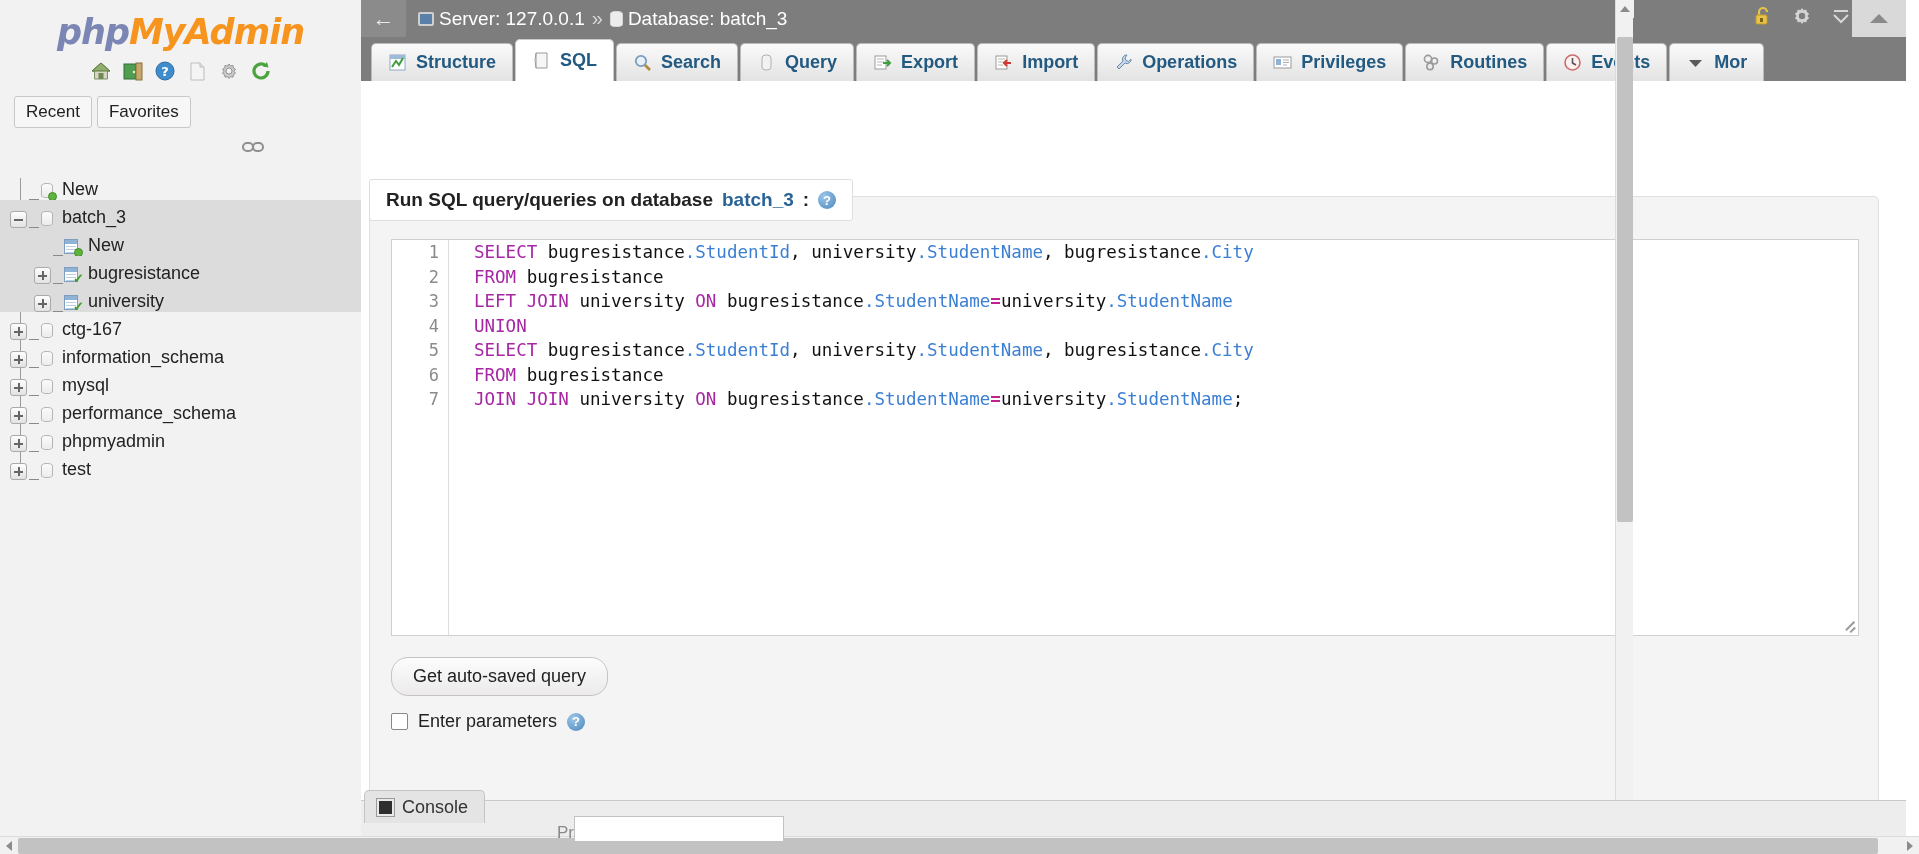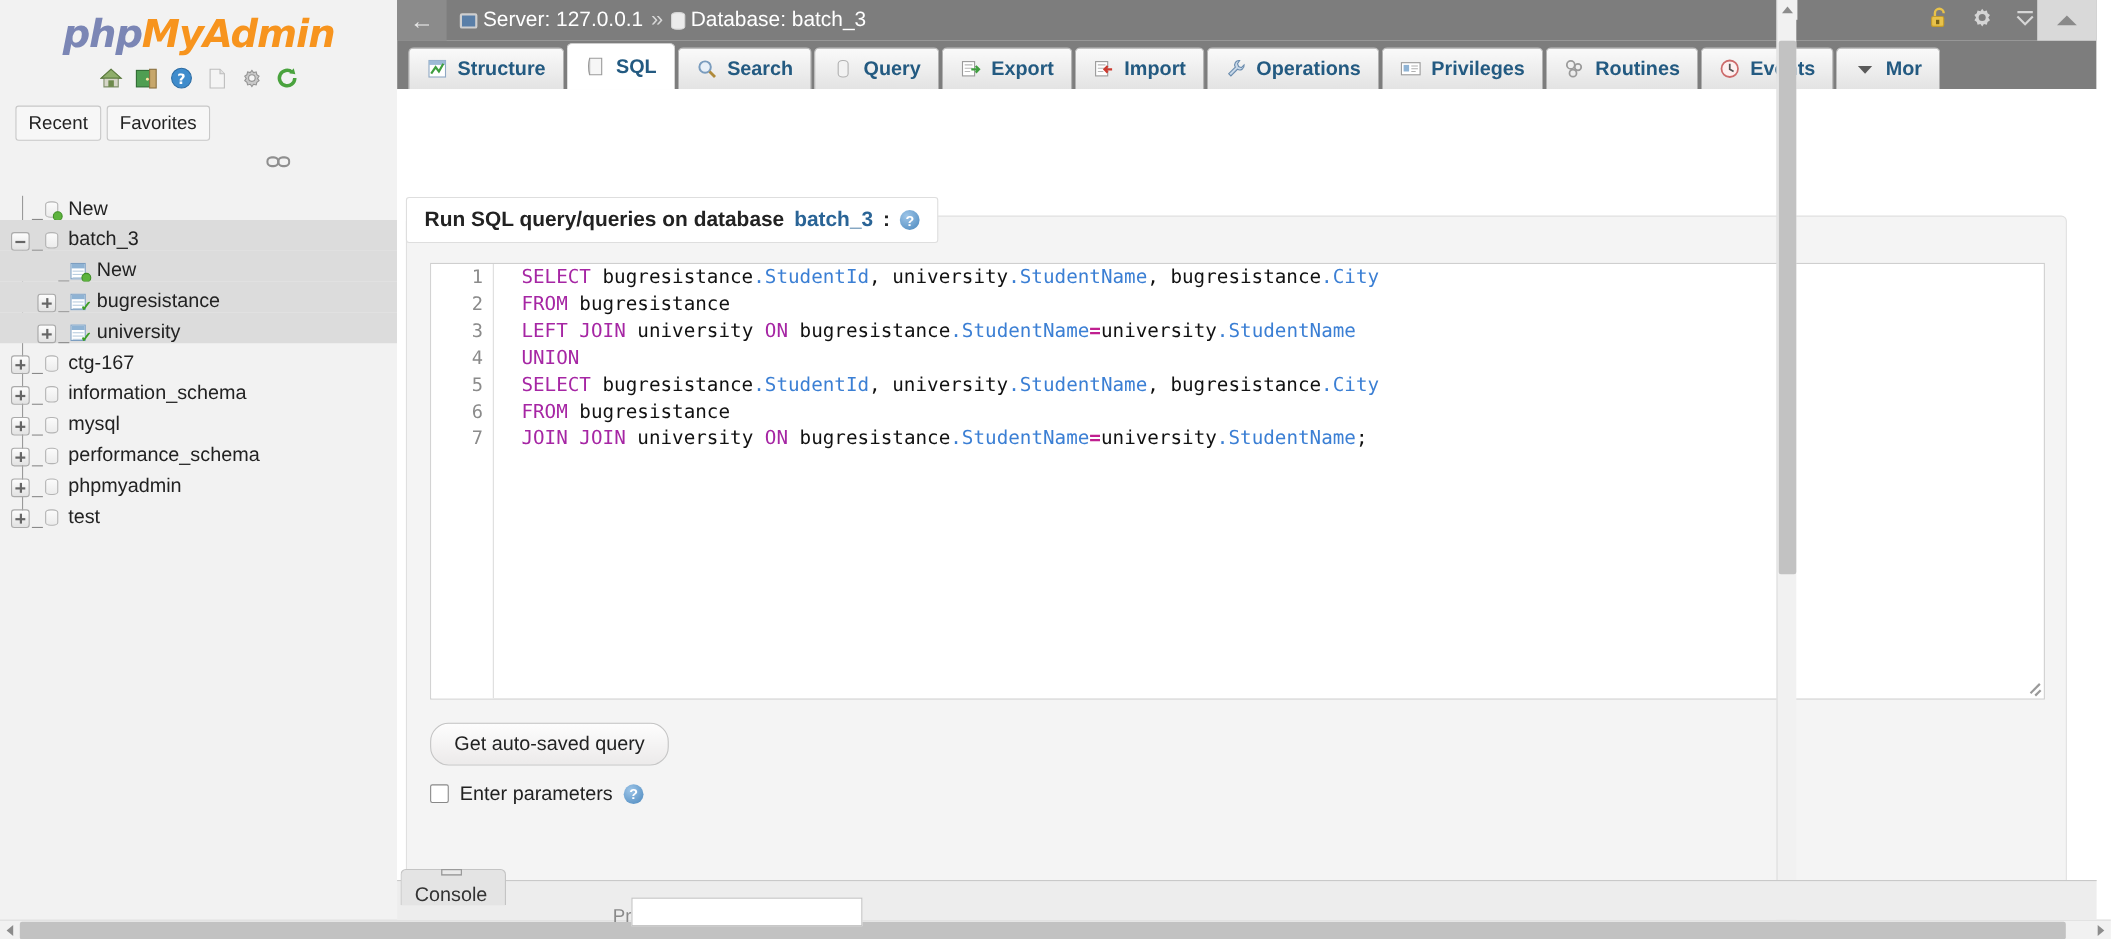--- a/index.html
+++ b/index.html
@@ -402,21 +402,20 @@
     left: 3px; top: -11px;
     height: 33px;
     background: #e4e4e4;
     border: 1px solid #c4c4c4;
     border-bottom: none;
     border-radius: 5px 5px 0 0;
     display: flex; align-items: center; gap: 8px;
     padding: 0 16px 0 12px;
     font-size: 18px; color: #333;
     cursor: pointer;
-    flex-direction: column;
   }
   #consoleicon {
     width: 17px; height: 17px;
     border: 2px solid #e9e9e9;
     background: #2e2e2e;
     box-shadow: 0 0 0 1px #9a9a9a;
   }
   #consolelabel2 {
     position: absolute;
     left: 196px; top: 22px;

